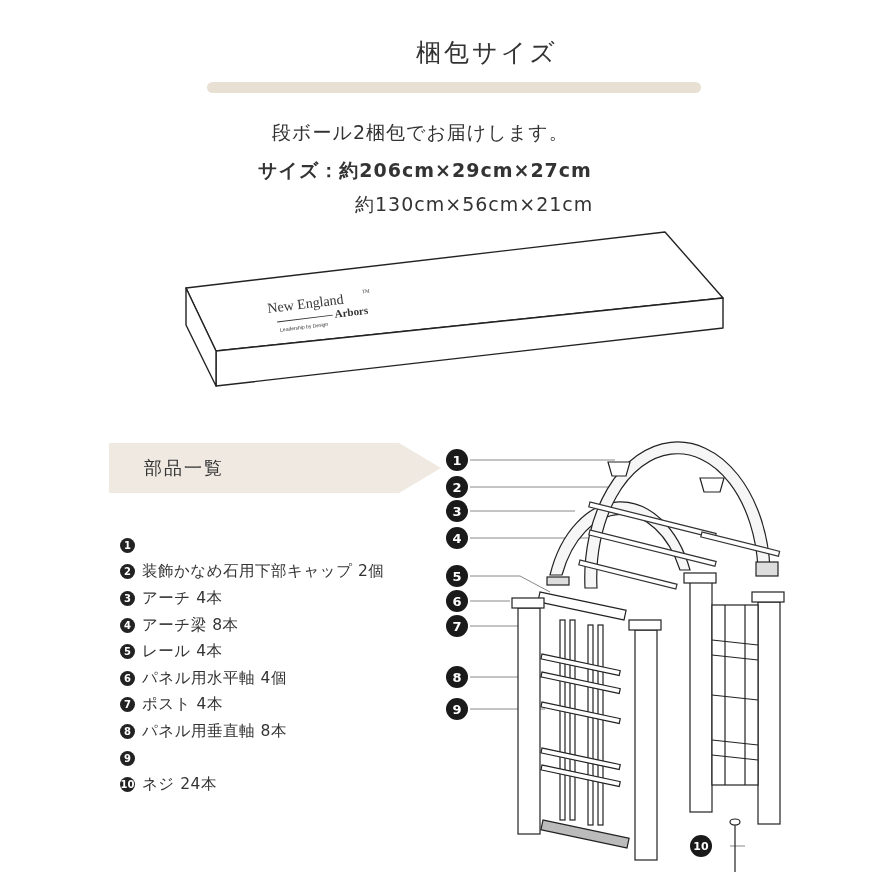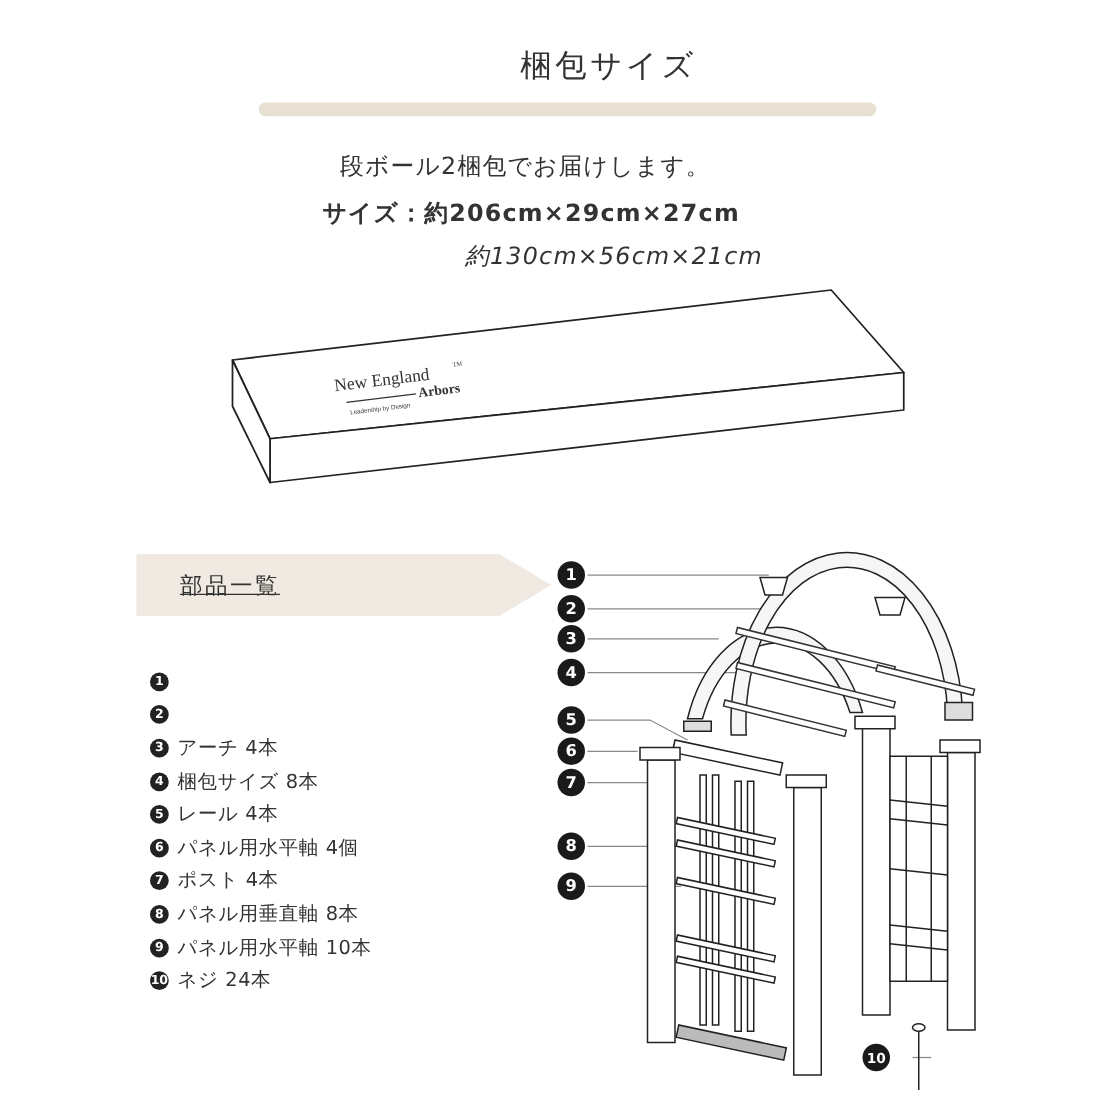--- a/index.html
+++ b/index.html
@@ -5,24 +5,24 @@
   html, body { margin: 0; padding: 0; background: #ffffff; }
   body { width: 892px; height: 892px; position: relative; overflow: hidden;
          font-family: "DejaVu Sans", "Liberation Sans", sans-serif; color: #333333; }
   .title { position: absolute; left: 0; width: 892px; top: 36px; text-align: center;
            font-size: 25px; letter-spacing: 3px; color: #333; padding-left: 41px; }
   .title-bar { position: absolute; left: 207px; top: 82px; width: 494px; height: 11px;
                background: #e8e0d2; border-radius: 6px; }
   .info { position: absolute; top: 120px; left: 0; width: 892px; font-size: 19px; color: #333; }
   .info .line1 { position: absolute; left: 272px; top: 0; letter-spacing: 1px; white-space: nowrap; }
   .info .line2 { position: absolute; left: 258px; top: 38px; letter-spacing: 1px; white-space: nowrap; font-weight: bold; }
-  .info .line3 { position: absolute; left: 372px; top: 72px; letter-spacing: 1px; white-space: nowrap; font-style: italic; }
+  .info .line3 { position: absolute; left: 355px; top: 72px; letter-spacing: 1px; white-space: nowrap; }
   .box-illus { position: absolute; left: 180px; top: 228px; width: 550px; height: 172px; }
   .section-tag { position: absolute; left: 109px; top: 443px; width: 332px; height: 50px; }
-  .section-tag .label { position: absolute; left: 35px; top: 13px; font-size: 18px; color: #333; letter-spacing: 2px; text-decoration: underline; }
+  .section-tag .label { position: absolute; left: 35px; top: 13px; font-size: 18px; color: #333; letter-spacing: 2px; }
   .parts-list { position: absolute; left: 120px; top: 532px; list-style: none; margin: 0; padding: 0; }
   .parts-list li { height: 26.6px; display: flex; align-items: center; font-size: 15.5px; color: #333; white-space: nowrap; letter-spacing: 0.5px; }
   .num { display: inline-flex; width: 15px; height: 15px; border-radius: 50%; background: #222; color: #fff;
          font-size: 10px; font-weight: bold; align-items: center; justify-content: center; margin-right: 7px; flex: none; letter-spacing: 0; }
   .diagram { position: absolute; left: 440px; top: 440px; width: 360px; height: 440px; }
   .callout { position: absolute; width: 22px; height: 22px; border-radius: 50%; background: #1a1a1a; color: #fff;
              font-size: 13px; font-weight: bold; display: flex; align-items: center; justify-content: center; }
 </style>
 </head>
 <body>
@@ -57,48 +57,48 @@
   </svg>
   <span class="label">部品一覧</span>
 </div>
 
 <ul class="parts-list">
   <li>
       <span class="num">1</span>
     </li>
   <li>
       <span class="num">2</span>
+      <span>装飾かなめ石用下部キャップ 2個</span>
     </li>
   <li>
       <span class="num">3</span>
       <span>アーチ 4本</span>
     </li>
   <li>
       <span class="num">4</span>
-      <span>梱包サイズ 8本</span>
+      <span>アーチ梁 8本</span>
     </li>
   <li>
       <span class="num">5</span>
       <span>レール 4本</span>
     </li>
   <li>
       <span class="num">6</span>
       <span>パネル用水平軸 4個</span>
     </li>
   <li>
       <span class="num">7</span>
       <span>ポスト 4本</span>
     </li>
   <li>
       <span class="num">8</span>
       <span>パネル用垂直軸 8本</span>
     </li>
   <li>
       <span class="num">9</span>
-      <span>パネル用水平軸 10本</span>
     </li>
   <li>
       <span class="num">10</span>
       <span>ネジ 24本</span>
     </li>
 </ul>
 
 <div class="diagram">
   <svg width="360" height="440" viewBox="0 0 360 440" style="position:absolute;left:0;top:0">
     <g stroke="#888" stroke-width="1" fill="none">

